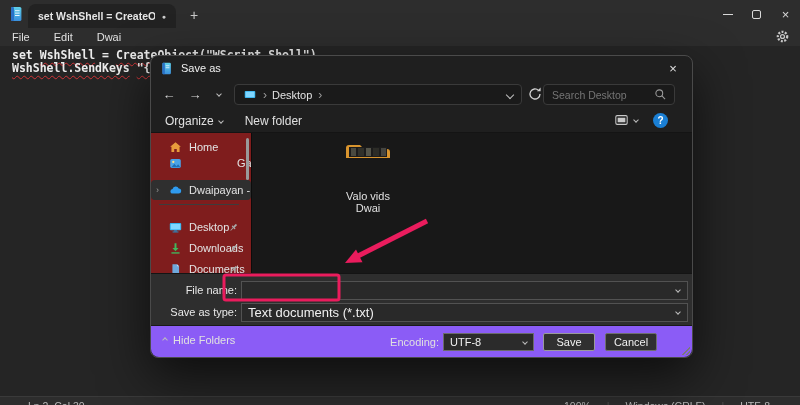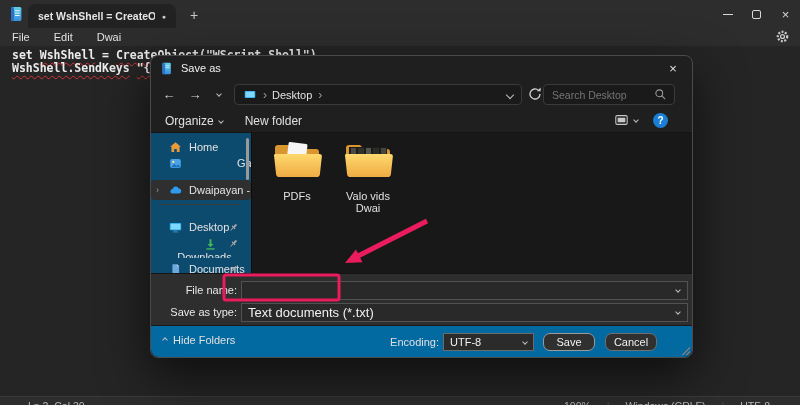--- a/index.html
+++ b/index.html
@@ -67,21 +67,21 @@
   #dlg-toolbar { position:absolute; top:53px; left:0; right:0; height:24px; display:flex; align-items:center;
                  border-bottom:1px solid #141414; }
   #dlg-toolbar .tbtxt { font-size:12px; color:#e0e0e0; }
   #organize { margin-left:14px; display:flex; align-items:center; gap:5px; }
   #newfolder { margin-left:22px; }
   #view-toggle { position:absolute; right:54px; top:4px; display:flex; align-items:center; gap:5px; }
   #help-btn { position:absolute; right:24px; top:4px; width:15px; height:15px; border-radius:50%;
               background:#1a7fd4; color:#fff; font-size:10px; font-weight:bold; text-align:center; line-height:15px; }
 
   #dlg-body { position:absolute; top:77px; left:0; right:0; height:140px; background:#181818; }
-  #sidebar { position:absolute; left:0; top:0; width:101px; height:140px; background:#0c4a6e;
+  #sidebar { position:absolute; left:0; top:0; width:101px; height:140px; background:#7f1d1d;
              border-right:1px solid #0c0c0c; }
   .side-row { position:absolute; left:0; width:100px; height:20px; display:flex; align-items:center; }
   .side-row .sicon { width:13px; height:13px; margin-left:18px; flex:none; }
   .side-row .slabel { font-size:11px; color:#e3e3e3; margin-left:7px; white-space:nowrap; overflow:hidden; }
   .side-row .exp { position:absolute; left:5px; color:#9a9a9a; font-size:9px; }
   .side-row .pin { position:absolute; right:12px; width:11px; height:11px; }
   .side-row.hl { background:#2f2f2f; border-radius:4px; }
   #side-sep { position:absolute; left:8px; top:71px; width:80px; height:1px; background:#3c3c3c; }
   #side-scroll { position:absolute; right:2px; top:5px; width:3px; height:42px; background:#9a9a9a; border-radius:2px; }
 
@@ -95,31 +95,31 @@
                 border-top:1px solid #141414; }
   .frow { position:absolute; left:0; right:0; height:19px; }
   .flabel { position:absolute; left:0; top:0; width:86px; text-align:right; font-size:11px; color:#e8e8e8; line-height:19px; }
   .combo { position:absolute; left:90px; right:4px; top:0; height:19px; background:#292929;
            border:1px solid #525252; display:flex; align-items:center; }
   .combo input { background:transparent; border:0; outline:0; color:#f0f0f0; font-size:11px;
                  padding-left:6px; width:90%; font-family:"Liberation Sans",sans-serif; }
   .combo .val { font-size:13px; color:#f0f0f0; padding-left:6px; }
   .combo .cchev { position:absolute; right:7px; top:6px; }
 
-  #dlg-footer { position:absolute; bottom:0; left:0; right:0; height:32px; background:#0369a1;
+  #dlg-footer { position:absolute; bottom:0; left:0; right:0; height:32px; background:#8b5cf6;
                 border-top:1px solid #1a1a1a; border-radius:0 0 8px 8px; }
   #hide-folders { position:absolute; left:12px; top:8px; display:flex; align-items:center; gap:6px;
                   font-size:11px; color:#e0e0e0; }
   #enc-label { position:absolute; left:230px; width:58px; top:10px; text-align:right; font-size:11px; color:#e0e0e0; }
   #enc-combo { position:absolute; left:292px; top:7px; width:91px; height:18px; background:#2b2b2b;
                border:1px solid #6b6b6b; display:flex; align-items:center; }
   #enc-combo .val { font-size:11px; color:#f0f0f0; padding-left:6px; }
   #enc-combo .cchev { position:absolute; right:6px; top:6px; }
   .btn { position:absolute; top:7px; width:52px; height:18px; background:#303030; color:#f0f0f0;
-         font-size:11px; text-align:center; line-height:16px; border-radius:7px; }
+         font-size:11px; text-align:center; line-height:16px; border-radius:2px; }
   #save-btn { left:392px; border:1px solid #9a9a9a; }
   #cancel-btn { left:454px; border:1px solid #6f6f6f; }
   #grip { position:absolute; right:2px; bottom:2px; width:8px; height:8px;
           background:linear-gradient(135deg,transparent 50%,#7a7a7a 50%,#7a7a7a 60%,transparent 60%,transparent 75%,#7a7a7a 75%,#7a7a7a 85%,transparent 85%); }
 
   .chev { display:inline-block; width:6px; height:6px; border-right:1.3px solid #bdbdbd;
           border-bottom:1.3px solid #bdbdbd; transform:rotate(45deg); }
   .chev.sm { width:4px; height:4px; }
   .chev.up { transform:rotate(-135deg); }
 
@@ -284,21 +284,21 @@
         <span class="slabel">Desktop</span>
         <svg class="pin" viewBox="0 0 16 16" fill="#a8a8a8">
           <g transform="rotate(45 8 8)">
               <rect x="6.6" y="1.8" width="2.8" height="5.4" rx="0.9"></rect>
               <rect x="4.8" y="6.8" width="6.4" height="2" rx="1"></rect>
               <rect x="7.4" y="8.8" width="1.2" height="5.2"></rect>
             </g>
         </svg>
       </div>
 
-      <div class="side-row" style="top:105px;flex-direction:column;">
+      <div class="side-row" style="top:105px;">
         <svg class="sicon" viewBox="0 0 16 16">
           <path d="M6.8 1.5h2.4v6h2.6L8 11.3 4.2 7.5h2.6z" fill="#41b65c"></path>
           <rect x="3" y="12.6" width="10" height="1.7" fill="#41b65c"></rect>
         </svg>
         <span class="slabel">Downloads</span>
         <svg class="pin" viewBox="0 0 16 16" fill="#a8a8a8">
           <g transform="rotate(45 8 8)">
               <rect x="6.6" y="1.8" width="2.8" height="5.4" rx="0.9"></rect>
               <rect x="4.8" y="6.8" width="6.4" height="2" rx="1"></rect>
               <rect x="7.4" y="8.8" width="1.2" height="5.2"></rect>
@@ -318,37 +318,20 @@
               <rect x="4.8" y="6.8" width="6.4" height="2" rx="1"></rect>
               <rect x="7.4" y="8.8" width="1.2" height="5.2"></rect>
             </g>
         </svg>
       </div>
 
       <div id="side-scroll"></div>
     </div>
 
     <div id="files">
-      <div class="tile" id="tile-pdfs">
-        <svg width="50" height="42" viewBox="0 0 50 42">
-          <defs>
-              <linearGradient id="fgrad" x1="0" y1="0" x2="0" y2="1">
-            <stop offset="0" stop-color="#ffd96e"></stop>
-                <stop offset="1" stop-color="#eeab43"></stop>
-          </linearGradient>
-            </defs>
-          <path d="M3 9a3 3 0 0 1 3-3h11l4 4h23a3 3 0 0 1 3 3v6H3z" fill="#d9952e"></path>
-          <g transform="rotate(7 25 18)">
-            <rect x="15" y="4" width="19" height="24" rx="1.5" fill="#f6f6f6"></rect>
-            <rect x="17.5" y="21" width="8" height="3.4" fill="#d93025"></rect>
-          </g>
-          <path d="M2.8 15h44.4a2.6 2.6 0 0 1 2.6 2.9l-1.9 17.3a3.2 3.2 0 0 1-3.2 2.8H7.3a3.2 3.2 0 0 1-3.2-2.8L2.2 17.9A2.6 2.6 0 0 1 2.8 15z" fill="url(#fgrad)"></path>
-        </svg>
-        <div class="fname">PDFs</div>
-      </div>
 
       <div class="tile" id="tile-valo">
         <svg width="50" height="42" viewBox="0 0 50 42">
           <path d="M3 9a3 3 0 0 1 3-3h11l4 4h23a3 3 0 0 1 3 3v6H3z" fill="#d9952e"></path>
           <rect x="6" y="8" width="38" height="10" fill="#1c1c1c"></rect>
           <rect x="8" y="9" width="5" height="8" fill="#4a4a40"></rect>
           <rect x="15" y="9" width="6" height="8" fill="#31312b"></rect>
           <rect x="23" y="9" width="5" height="8" fill="#55554a"></rect>
           <rect x="30" y="9" width="6" height="8" fill="#2c2c27"></rect>
           <rect x="38" y="9" width="5" height="8" fill="#454540"></rect>

